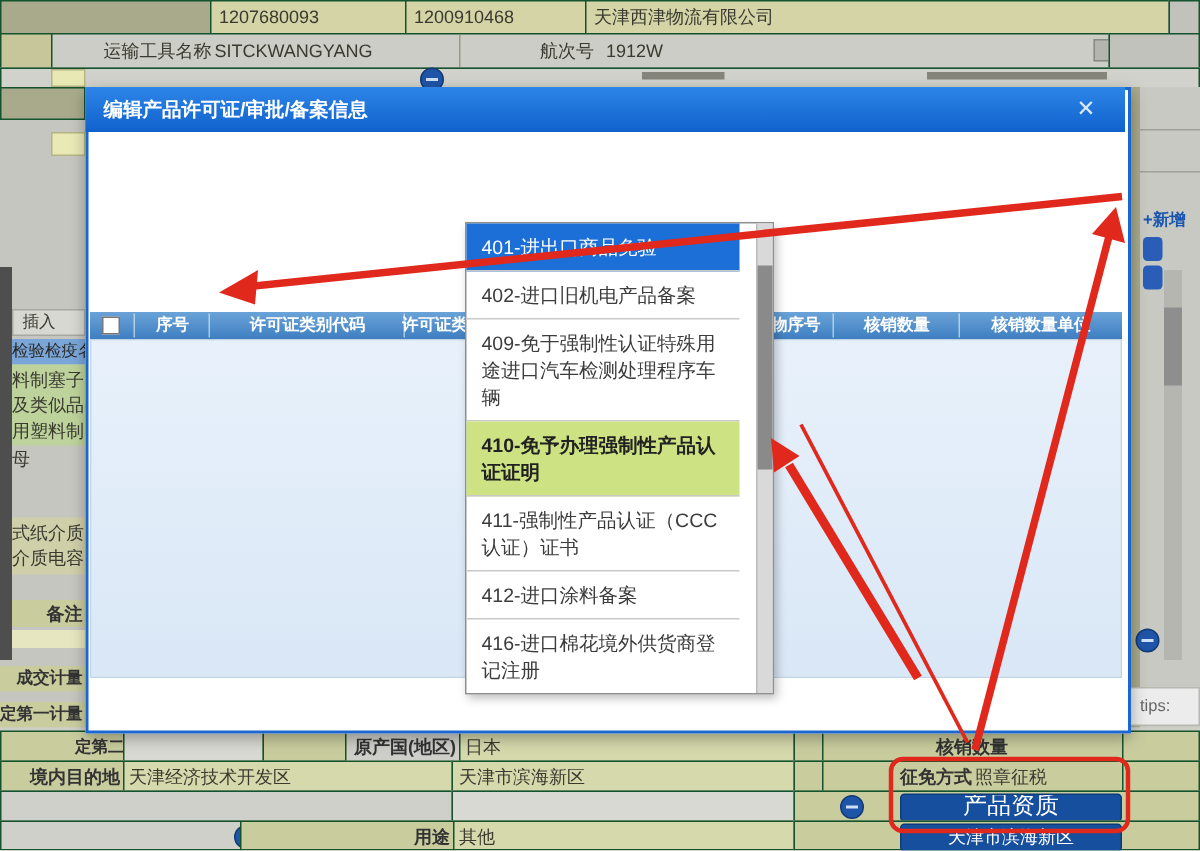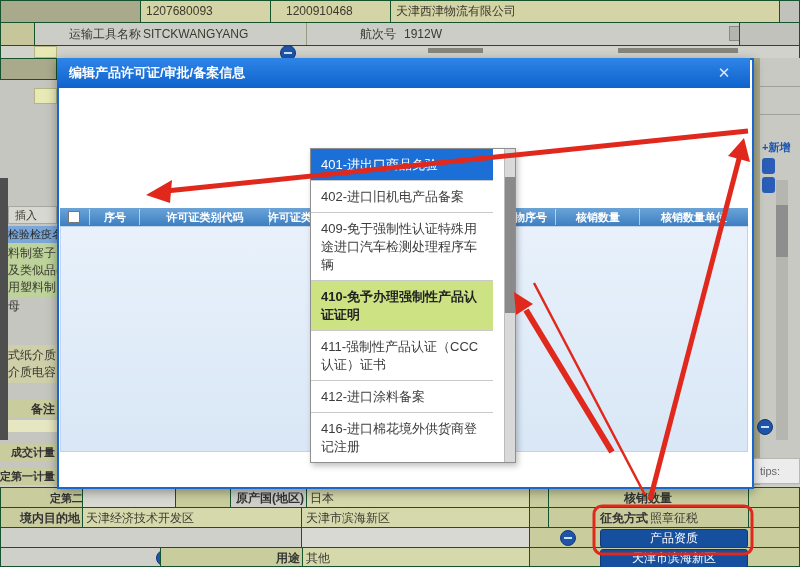--- a/index.html
+++ b/index.html
@@ -45,21 +45,21 @@
   .bluedot::after{content:"";position:absolute;left:3px;top:6px;width:8px;height:2px;background:#cfe0f5;}
   svg.anno{position:absolute;left:0;top:0;z-index:40;pointer-events:none;}
 </style>
 </head>
 <body>
 
 <div id="screen">
 
   <div class="cell olive" style="left:0;top:0;width:141px;height:23px;"></div>
   <div class="cell num txt" style="left:140px;top:0;width:131px;height:23px;padding-left:5px;">1207680093</div>
-  <div class="cell num txt" style="left:270px;top:0;width:121px;height:23px;padding-left:15px;">1200910468</div>
+  <div class="cell num txt" style="left:270px;top:0;width:121px;height:23px;padding-left:5px;">1200910468</div>
   <div class="cell num txt" style="left:390px;top:0;width:390px;height:23px;padding-left:5px;">天津西津物流有限公司</div>
   <div class="cell" style="left:779px;top:0;width:21px;height:23px;background:#c2c2bc;"></div>
 
   <div class="cell" style="left:0;top:22px;width:35px;height:24px;background:#c6c69a;"></div>
   <div class="cell gray" style="left:34px;top:22px;width:706px;height:24px;"></div>
   <div class="abs txt" style="left:57px;top:24px;width:84px;text-align:right;">运输工具名称</div>
   <div class="abs txt" style="left:143px;top:24px;width:160px;">SITCKWANGYANG</div>
   <div class="abs" style="left:306px;top:23px;width:1px;height:22px;background:#9a9a82;"></div>
   <div class="abs txt" style="left:306px;top:24px;width:90px;text-align:right;">航次号</div>
   <div class="abs txt" style="left:404px;top:24px;width:80px;">1912W</div>
@@ -127,21 +127,21 @@
   <div class="cell khaki" style="left:529px;top:507px;width:20px;height:21px;"></div>
   <div class="cell khaki" style="left:548px;top:507px;width:201px;height:21px;"></div>
   <div class="abs txt lbl" style="left:548px;top:508px;width:100px;text-align:right;">征免方式</div>
   <div class="abs txt" style="left:650px;top:508px;width:95px;">照章征税</div>
   <div class="cell khaki" style="left:748px;top:507px;width:52px;height:21px;"></div>
 
   <div class="cell" style="left:0;top:527px;width:302px;height:21px;background:#d0d0ca;"></div>
   <div class="cell gray-lt" style="left:301px;top:527px;width:229px;height:21px;"></div>
   <div class="cell khaki" style="left:529px;top:527px;width:271px;height:21px;"></div>
   <div class="bluedot" style="left:560px;top:530px;"></div>
-  <div class="bluebtn" style="left:600px;top:529px;width:146px;height:17px;line-height:16px;font-size:12px;">产品资质</div>
+  <div class="bluebtn" style="left:600px;top:529px;width:146px;height:17px;line-height:16px;font-size:16px;">产品资质</div>
 
   <div class="cell" style="left:0;top:547px;width:161px;height:20px;background:#d0d0ca;"></div>
   <div class="bluedot" style="left:156px;top:550px;"></div>
   <div class="cell khaki" style="left:160px;top:547px;width:143px;height:20px;"></div>
   <div class="abs txt lbl" style="left:176px;top:548px;width:124px;text-align:right;">用途</div>
   <div class="cell khaki-lt" style="left:302px;top:547px;width:228px;height:20px;"></div>
   <div class="abs txt" style="left:306px;top:548px;width:200px;">其他</div>
   <div class="cell khaki" style="left:529px;top:547px;width:271px;height:20px;"></div>
   <div class="bluebtn" style="left:600px;top:549px;width:146px;height:17px;line-height:16px;font-size:12px;">天津市滨海新区</div>
 

